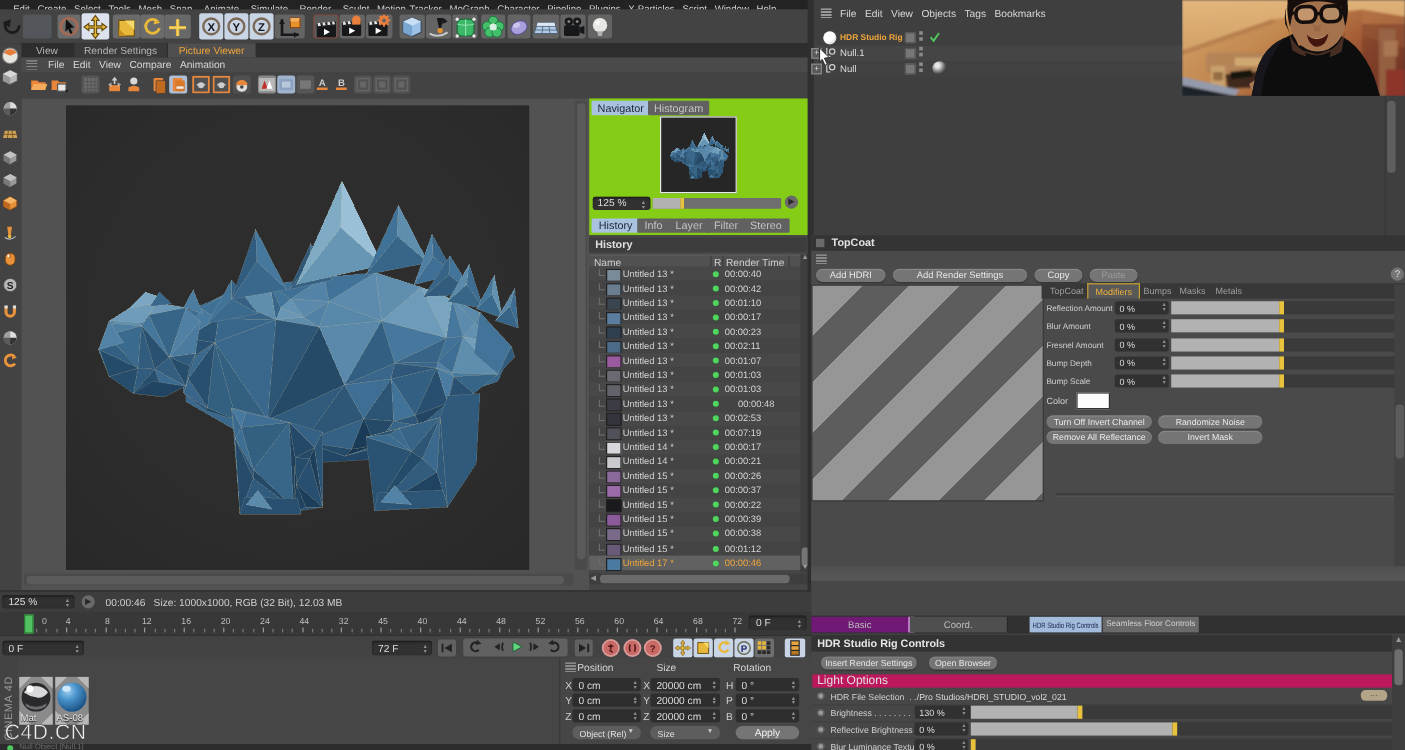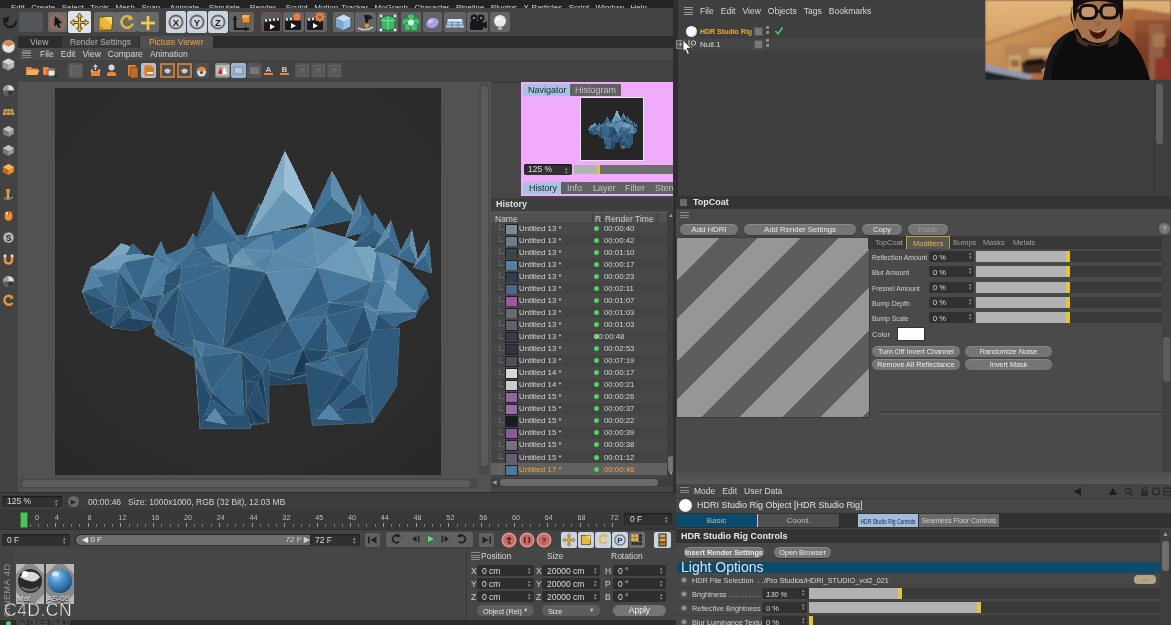--- a/index.html
+++ b/index.html
@@ -618,21 +618,21 @@
     </div>
 
   <div class="abs" style="left:461px;top:2px;width:10px;height:391px;background:#4a4a4a;border-radius:2px;">
     <div class="abs" style="left:1.5px;top:2px;width:7px;height:380px;background:#5b5b5b;border-radius:3px;"></div>
   </div>
   <div class="abs" style="left:2px;top:396px;width:458px;height:10px;background:#4a4a4a;border-radius:2px;">
     <div class="abs" style="left:2px;top:1.5px;width:448px;height:7px;background:#5b5b5b;border-radius:3px;"></div>
   </div>
 </div>
 
-<div class="abs" style="left:491px;top:82px;width:185px;height:114px;background:#f0abfc;margin-left:30px;" id="navpanel">
+<div class="abs" style="left:491px;top:82px;width:185px;height:114px;background:#84cc16;" id="navpanel">
   <div class="abs" style="left:2px;top:2px;height:12px;padding:0 5px;background:#a9c2e0;color:#1c2430;font-size:9px;line-height:12px;border-radius:1px;">Navigator</div>
   <div class="abs" style="left:49px;top:2px;height:12px;padding:0 5px;background:#616161;color:#c4c4c4;font-size:9px;line-height:12px;border-radius:1px;">Histogram</div>
   <div class="abs" style="left:59px;top:15px;width:62px;height:62px;background:#262626;border:1px solid #e8e8e8;" id="thumbbox">
       <svg width="62" height="62" viewBox="-25 -5 440 400" style="position:absolute;left:0;top:0;">
         <use href="#dino"></use>
       </svg>
     </div>
   <div class="inp" style="left:3px;top:82px;width:48px;height:11px;line-height:11px;"><span style="padding-left:4px;">125 %</span><span class="spin">▲<br>▼</span></div>
   <div class="abs" style="left:53px;top:83px;width:107px;height:9px;background:#6e6e6e;border-radius:1px;">
      <div class="abs" style="left:0;top:0;width:23px;height:9px;background:#b2b2b2;"></div>
@@ -718,21 +718,21 @@
         <div style="position:absolute;left:14px;top:1.5px;width:11px;height:9px;background:#62626a;border:0.5px solid #222;"></div>
         <div style="position:absolute;left:28px;top:1.5px;color:#d4d4d4;font-size:7.8px;line-height:9px;white-space:nowrap;">Untitled 13 *</div>
         <div style="position:absolute;left:103px;top:3.5px;width:5px;height:5px;border-radius:50%;background:#52d45e;box-shadow:0 0 1px #1a5a20;"></div>
         <div style="position:absolute;left:113px;top:1.5px;color:#d4d4d4;font-size:7.8px;line-height:9px;">00:01:03</div>
       </div>
       <div style="position:absolute;left:0;top:105.5px;width:176px;height:12px;background:#444444;">
         <div style="position:absolute;left:8px;top:2px;width:4px;height:5px;border-left:1px solid #6a6a6a;border-bottom:1px solid #6a6a6a;"></div>
         <div style="position:absolute;left:14px;top:1.5px;width:11px;height:9px;background:#3c3c44;border:0.5px solid #222;"></div>
         <div style="position:absolute;left:28px;top:1.5px;color:#d4d4d4;font-size:7.8px;line-height:9px;white-space:nowrap;">Untitled 13 *</div>
         <div style="position:absolute;left:103px;top:3.5px;width:5px;height:5px;border-radius:50%;background:#52d45e;box-shadow:0 0 1px #1a5a20;"></div>
-        <div style="position:absolute;left:103px;top:1.5px;color:#d4d4d4;font-size:7.8px;line-height:9px;">00:00:48</div>
+        <div style="position:absolute;left:124px;top:1.5px;color:#d4d4d4;font-size:7.8px;line-height:9px;">00:00:48</div>
       </div>
       <div style="position:absolute;left:0;top:117.5px;width:176px;height:12px;background:#484848;">
         <div style="position:absolute;left:8px;top:2px;width:4px;height:5px;border-left:1px solid #6a6a6a;border-bottom:1px solid #6a6a6a;"></div>
         <div style="position:absolute;left:14px;top:1.5px;width:11px;height:9px;background:#34343c;border:0.5px solid #222;"></div>
         <div style="position:absolute;left:28px;top:1.5px;color:#d4d4d4;font-size:7.8px;line-height:9px;white-space:nowrap;">Untitled 13 *</div>
         <div style="position:absolute;left:103px;top:3.5px;width:5px;height:5px;border-radius:50%;background:#52d45e;box-shadow:0 0 1px #1a5a20;"></div>
         <div style="position:absolute;left:113px;top:1.5px;color:#d4d4d4;font-size:7.8px;line-height:9px;">00:02:53</div>
       </div>
       <div style="position:absolute;left:0;top:129.6px;width:176px;height:12px;background:#444444;">
         <div style="position:absolute;left:8px;top:2px;width:4px;height:5px;border-left:1px solid #6a6a6a;border-bottom:1px solid #6a6a6a;"></div>
@@ -834,20 +834,32 @@
     <div style="position:absolute;left:1px;top:38px;width:487px;height:13px;background:#454545;">
       <div style="position:absolute;left:-3px;top:2px;width:7px;height:7px;background:#5a5a5a;border:1px solid #888;color:#ddd;font-size:7px;line-height:7px;text-align:center;">+</div>
       <svg style="position:absolute;left:8px;top:1px;" width="10" height="10">
         <path d="M2 1 L2 8 L5 8" stroke="#cfcfcf" stroke-width="1" fill="none"></path>
         <circle cx="6.5" cy="4" r="2.2" fill="none" stroke="#cfcfcf" stroke-width="1"></circle>
       </svg>
       <div style="position:absolute;left:21px;top:2px;color:#dadada;font-size:8px;line-height:9px;white-space:nowrap;">Null.1</div>
       <div style="position:absolute;left:75px;top:2px;width:9px;height:9px;background:#777;border-radius:1px;box-shadow:inset 0 0 0 1px #555;"></div>
       <div style="position:absolute;left:87px;top:1px;width:3px;height:3px;background:#8a8a8a;"></div>
       <div style="position:absolute;left:87px;top:6px;width:3px;height:3px;background:#8a8a8a;"></div>
+    </div>
+    <div style="position:absolute;left:1px;top:51px;width:487px;height:13px;background:#414141;">
+      <div style="position:absolute;left:-3px;top:2px;width:7px;height:7px;background:#5a5a5a;border:1px solid #888;color:#ddd;font-size:7px;line-height:7px;text-align:center;">+</div>
+      <svg style="position:absolute;left:8px;top:1px;" width="10" height="10">
+        <path d="M2 1 L2 8 L5 8" stroke="#cfcfcf" stroke-width="1" fill="none"></path>
+        <circle cx="6.5" cy="4" r="2.2" fill="none" stroke="#cfcfcf" stroke-width="1"></circle>
+      </svg>
+      <div style="position:absolute;left:21px;top:2px;color:#dadada;font-size:8px;line-height:9px;white-space:nowrap;">Null</div>
+      <div style="position:absolute;left:75px;top:2px;width:9px;height:9px;background:#777;border-radius:1px;box-shadow:inset 0 0 0 1px #555;"></div>
+      <div style="position:absolute;left:87px;top:1px;width:3px;height:3px;background:#8a8a8a;"></div>
+      <div style="position:absolute;left:87px;top:6px;width:3px;height:3px;background:#8a8a8a;"></div>
+      <div style="position:absolute;left:98px;top:0px;width:12px;height:12px;border-radius:50%;background:radial-gradient(circle at 35% 30%,#e8e8e8 15%,#4a4a4a 60%,#222);"></div>
     </div>
     <svg style="position:absolute;left:2px;top:38px;" width="14" height="18">
       <path d="M3 2 L11 10 L7 10.5 L9.5 15.5 L7.5 16.5 L5.2 11.5 L3 13.5 Z" fill="#fff" stroke="#222" stroke-width="0.8"></path>
     </svg>
     <div style="position:absolute;left:476px;top:0px;width:1px;height:196px;background:#363636;"></div>
     <div style="position:absolute;left:478px;top:84px;width:7px;height:60px;background:#5e5e5e;border-radius:3px;"></div>
   <div class="abs" style="left:0;top:4px;width:495px;height:14px;color:#d8d8d8;font-size:9px;line-height:14px;">
     <span style="padding-left:22px;font-size:8.5px;">File&nbsp;&nbsp;&nbsp;Edit&nbsp;&nbsp;&nbsp;View&nbsp;&nbsp;&nbsp;Objects&nbsp;&nbsp;&nbsp;Tags&nbsp;&nbsp;&nbsp;Bookmarks</span>
   </div>
   <div class="abs" style="left:6px;top:7px;width:9px;height:8px;background:repeating-linear-gradient(#9a9a9a 0 1px,transparent 1px 2.5px);"></div>
@@ -995,66 +1007,47 @@
 
   <div class="abs" style="left:204px;top:215px;width:282px;height:2px;background:#3e3e3e;border-bottom:1px solid #585858;"></div>
   <div class="abs" style="left:486px;top:41px;width:9px;height:235px;background:#424242;">
     <div class="abs" style="left:1px;top:100px;width:7px;height:45px;background:#5c5c5c;border-radius:3px;"></div>
   </div>
 
   <div class="abs" style="left:0;top:276px;width:495px;height:12px;background:linear-gradient(#4f4f4f,#585858);"></div>
 </div>
 
 <div class="abs" style="left:676px;top:484px;width:495px;height:141px;background:#474747;" id="attrmgr">
-  <div class="abs" style="left:0;top:0;width:495px;height:14px;background:#454545;border-bottom:1px solid #393939;color:#d8d8d8;font-size:9px;line-height:14px;">
-    <div class="abs" style="left:4px;top:3px;width:9px;height:8px;background:repeating-linear-gradient(#8a8a8a 0 1px,transparent 1px 2.5px);"></div>
-    <span style="padding-left:18px;font-size:8.5px;">Mode&nbsp;&nbsp;&nbsp;Edit&nbsp;&nbsp;&nbsp;User&nbsp;Data</span>
-    <svg class="abs" style="left:396px;top:2px;" width="100" height="11">
-        <path d="M2 5.5 L9 1.5 L9 9.5 Z" fill="#1c1c1c"></path>
-        <path d="M37 9 L41 2 L45 9 Z" fill="#1c1c1c"></path>
-        <circle cx="56" cy="5" r="2.6" fill="none" stroke="#2a2a2a" stroke-width="1.3"></circle>
-        <line x1="58" y1="7" x2="61" y2="10" stroke="#2a2a2a" stroke-width="1.3"></line>
-        <rect x="69" y="5" width="7" height="5" rx="1" fill="#2a2a2a"></rect>
-        <path d="M70.5 5 V3.5 a2 2 0 0 1 4 0 V5" fill="none" stroke="#2a2a2a" stroke-width="1.2"></path>
-        <circle cx="84" cy="5.5" r="3.4" fill="none" stroke="#2a2a2a" stroke-width="1.4"></circle>
-        <rect x="92" y="2" width="7" height="7" fill="none" stroke="#2a2a2a" stroke-width="1.2"></rect>
-        <line x1="92" y1="5.5" x2="99" y2="5.5" stroke="#2a2a2a" stroke-width="1"></line>
-      </svg>
-  </div>
-  <div class="abs" style="left:0;top:14px;width:495px;height:15px;color:#e0e0e0;font-size:9px;line-height:15px;">
-    <div class="abs" style="left:3px;top:1px;width:13px;height:13px;border-radius:50%;background:radial-gradient(circle at 35% 30%,#ffffff 55%,#b8b8b8);"></div>
-    <span style="padding-left:21px;">HDRI Studio Rig Object [HDR Studio Rig]</span>
-  </div>
 
   <div class="abs" style="left:0;top:29px;width:495px;height:15px;background:#313131;">
-    <div class="abs" style="left:0px;top:1px;width:81px;height:13px;background:#0c4a6e;color:#bcbcbc;font-size:8px;line-height:13px;text-align:center;border-right:5px solid #f0abfc;">Basic</div>
+    <div class="abs" style="left:0px;top:1px;width:81px;height:13px;background:#701a75;color:#bcbcbc;font-size:8px;line-height:13px;text-align:center;border-right:5px solid #f0abfc;">Basic</div>
     <div class="abs" style="left:82px;top:1px;width:81px;height:13px;background:#4f4f4f;color:#bcbcbc;font-size:8px;line-height:13px;text-align:center;border-right:1px solid #2a2a2a;">Coord.</div>
     <div class="abs" style="left:182px;top:1px;width:60px;height:13px;background:#a3bcdc;"><svg width="60" height="13">
           <text x="30" y="9" text-anchor="middle" font-family="Liberation Sans" font-size="6.5" fill="#14204a" textLength="55" lengthAdjust="spacingAndGlyphs">HDR Studio Rig Controls</text>
         </svg></div>
     <div class="abs" style="left:243px;top:1px;width:80px;height:13px;background:#6a6a6a;color:#d0d0d0;font-size:6.8px;line-height:13px;text-align:center;white-space:nowrap;">Seamless Floor Controls</div>
   </div>
   <div class="abs" style="left:0;top:45px;width:484px;height:14px;background:#333333;color:#e6e6e6;font-size:9px;line-height:14px;"><span style="padding-left:5px;font-weight:bold;">HDR Studio Rig Controls</span></div>
-  <div class="pill" style="left:8px;top:63px;width:80px;height:11px;font-size:7.3px;line-height:11px;font-weight:bold;">Insert Render Settings</div>
+  <div class="pill" style="left:8px;top:63px;width:80px;height:11px;font-size:7.3px;line-height:11px;">Insert Render Settings</div>
   <div class="pill" style="left:98px;top:63px;width:57px;height:11px;font-size:7.3px;line-height:11px;">Open Browser</div>
-  <div class="abs" style="left:0;top:78px;width:484px;height:11px;background:#0c4a6e;color:#e0e0e0;font-size:14px;line-height:11px;"><span style="padding-left:5px;">Light Options</span></div>
+  <div class="abs" style="left:0;top:78px;width:484px;height:11px;background:#be185d;color:#e0e0e0;font-size:10px;line-height:11px;"><span style="padding-left:5px;">Light Options</span></div>
   <div id="attrrows">
       <div style="position:absolute;left:0;top:89px;width:484px;height:14px;border-bottom:1px solid #404040;"></div>
       <div style="position:absolute;left:3px;top:91px;width:10px;height:10px;border-radius:50%;background:#5d5d5d;box-shadow:inset 0 0 0 1.5px #444;">
         <div style="position:absolute;left:3px;top:3px;width:4px;height:4px;border-radius:50%;background:#9a9a9a;"></div>
       </div>
       <div style="position:absolute;left:16px;top:92px;color:#d0d0d0;font-size:7.3px;line-height:9px;white-space:nowrap;">HDR File Selection&nbsp;&nbsp;.&nbsp;.&nbsp;.&nbsp;.</div>
       <div style="position:absolute;left:88px;top:92px;color:#d8d8d8;font-size:7.3px;line-height:9px;white-space:nowrap;">/Pro Studios/HDRI_STUDIO_vol2_021</div>
       <div style="position:absolute;left:458px;top:91px;width:22px;height:9px;background:#b4a488;border-radius:4px;color:#555;font-size:7px;line-height:7px;text-align:center;">...</div>
       <div style="position:absolute;left:0;top:103px;width:484px;height:14px;border-bottom:1px solid #404040;"></div>
       <div style="position:absolute;left:3px;top:105px;width:10px;height:10px;border-radius:50%;background:#5d5d5d;box-shadow:inset 0 0 0 1.5px #444;">
         <div style="position:absolute;left:3px;top:3px;width:4px;height:4px;border-radius:50%;background:#9a9a9a;"></div>
       </div>
       <div style="position:absolute;left:16px;top:106px;color:#d0d0d0;font-size:7.3px;line-height:9px;white-space:nowrap;">Brightness&nbsp;.&nbsp;.&nbsp;.&nbsp;.&nbsp;.&nbsp;.&nbsp;.&nbsp;.&nbsp;.&nbsp;.</div>
-      <div style="position:absolute;left:86px;top:104px;width:57px;height:11px;background:#313131;border-radius:2px;color:#dcdcdc;font-style:italic;">
+      <div style="position:absolute;left:86px;top:104px;width:57px;height:11px;background:#313131;border-radius:2px;color:#dcdcdc;">
         <div style="position:absolute;left:4px;top:1.5px;font-size:7.5px;">130 %</div>
         <div style="position:absolute;left:39px;top:1px;color:#8a8a8a;font-size:4.5px;line-height:4px;">▲<br>▼</div>
       </div>
       <div style="position:absolute;left:133px;top:104px;width:351px;height:11px;background:#3a3a3a;">
         <div style="position:absolute;left:0;top:0;width:89px;height:11px;background:#b2b2b2;"></div>
         <div style="position:absolute;left:89px;top:0;width:4px;height:11px;background:#e8c23c;"></div>
       </div>
       <div style="position:absolute;left:0;top:117px;width:484px;height:14px;border-bottom:1px solid #404040;"></div>
       <div style="position:absolute;left:3px;top:119px;width:10px;height:10px;border-radius:50%;background:#5d5d5d;box-shadow:inset 0 0 0 1.5px #444;">
         <div style="position:absolute;left:3px;top:3px;width:4px;height:4px;border-radius:50%;background:#9a9a9a;"></div>
@@ -1277,26 +1270,20 @@
     </div>
     <div style="position:absolute;left:654px;top:2px;width:17px;height:16px;background:#c9d4e5;border-radius:2px;">
       <svg width="17" height="16" viewBox="0 0 17 16" style="position:absolute;left:0;top:0;">
         <rect x="4.5" y="1.5" width="8" height="13" fill="#2a2a2a"></rect>
         <rect x="5.5" y="2.5" width="6" height="3" fill="#e8a43c"></rect>
         <rect x="5.5" y="6.5" width="6" height="3" fill="#e8a43c"></rect>
         <rect x="5.5" y="10.5" width="6" height="3" fill="#b87820"></rect>
       </svg>
     </div>
   <div class="inp" style="left:2px;top:4px;width:68px;height:12px;line-height:12px;"><span style="padding-left:5px;">0 F</span><span class="spin">▲<br>▼</span></div>
-  <div class="abs" style="left:74px;top:4px;width:244px;height:12px;background:#383838;border-radius:6px;box-shadow:inset 0 1px 2px rgba(0,0,0,.4);">
-    <div class="abs" style="left:2px;top:1px;width:240px;height:10px;background:#6e6e6e;border-radius:5px;color:#cfcfcf;font-size:8px;line-height:10px;">
-      <span style="padding-left:6px;color:#e8e8e8;">◀ 0 F</span>
-      <span class="abs" style="right:6px;">72 F ▶</span>
-    </div>
-  </div>
   <div class="inp" style="left:310px;top:4px;width:50px;height:12px;line-height:12px;"><span style="padding-left:5px;">72 F</span><span class="spin">▲<br>▼</span></div>
 </div>
 
 <div class="abs" style="left:0;top:549px;width:466px;height:71px;background:#464646;" id="matmgr">
   <div class="abs" style="left:0;top:0;width:14px;height:71px;background:#434343;">
     <div style="position:absolute;left:-28px;top:28px;width:70px;transform:rotate(-90deg);color:#9a9a9a;font-size:9px;letter-spacing:.5px;">CINEMA&nbsp;4D</div>
   </div>
   <div class="abs" style="left:16px;top:15px;width:28px;height:40px;background:#555;" id="mat1">
       <svg width="28" height="40" viewBox="0 0 28 40" style="position:absolute;left:0;top:0;">
         <rect width="28" height="40" fill="#8a8a8a"></rect>

